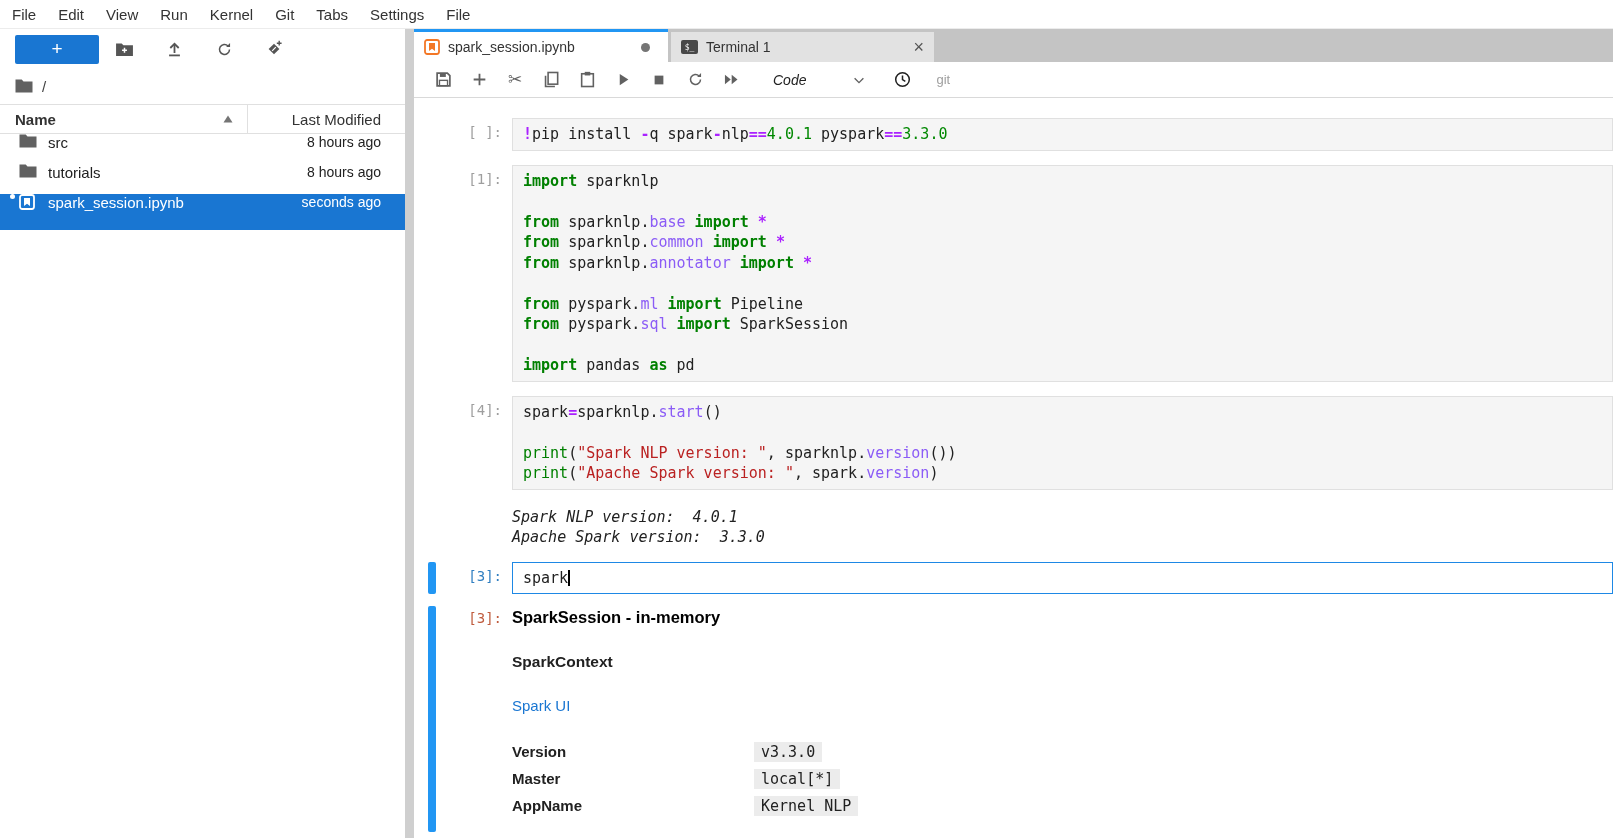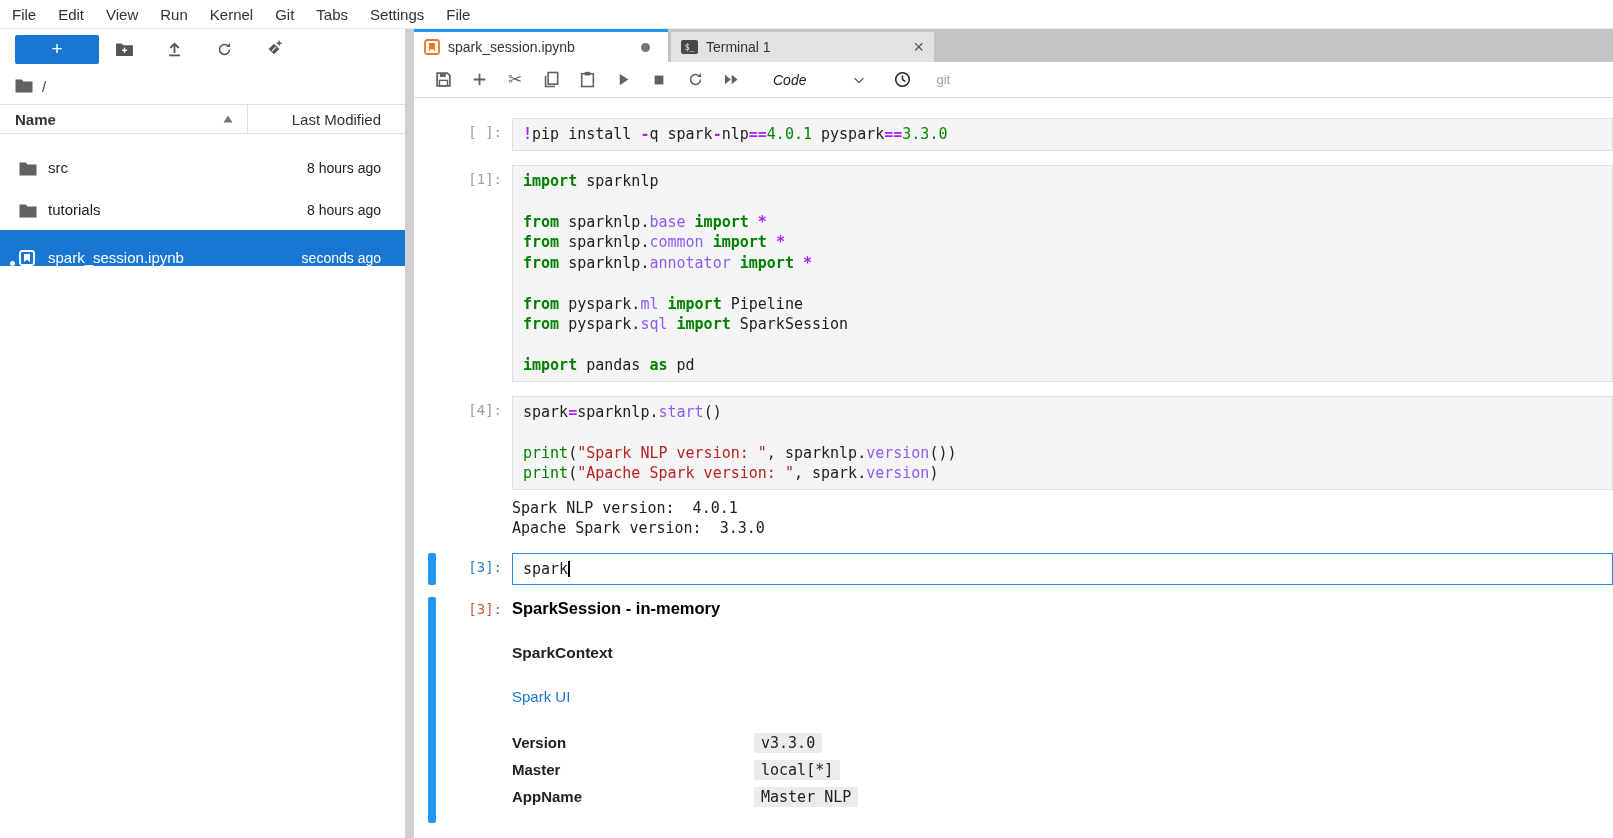--- a/index.html
+++ b/index.html
@@ -31,21 +31,21 @@
   .filter-input::placeholder { color:#9e9e9e; }
   .search-ic { position:absolute; right:9px; top:8px; }
   .breadcrumb { display:flex; align-items:center; gap:9px; margin:10px 15px 6px 15px; height:24px; font-size:15px; color:#616161; }
   .crumb-root { cursor:pointer; color:#424242; }
   .listing-header { display:flex; align-items:center; height:30px;
                     border-top:1px solid #e0e0e0; border-bottom:1px solid #e0e0e0; font-size:15px; color:#333; }
   .col-name { width:248px; height:100%; display:flex; align-items:center;
               padding-left:15px; font-weight:bold; border-right:1px solid #e0e0e0; cursor:pointer; }
   .sort-arrow { margin-left:auto; margin-right:14px; display:flex; }
   .col-mod { flex:1; text-align:right; padding-right:24px; cursor:pointer; }
-  .file-row { display:flex; align-items:flex-end; height:30px; font-size:15px; color:#212121; padding-left:6px; cursor:pointer;margin-top:12px; }
+  .file-row { display:flex; align-items:flex-start; height:30px; font-size:15px; color:#212121; padding-left:6px; cursor:pointer; }
   .file-row.selected { background:#1976d2; color:#fff; height:36px; }
   .bullet-slot { width:13px; display:flex; justify-content:center; }
   .dirty-bullet { width:5px; height:5px; border-radius:50%; background:#fff; }
   .file-icon { width:20px; margin-right:9px; display:flex; align-items:center; color:#616161; }
   .file-row.selected .file-icon { color:#fff; }
   .fname { flex:1; overflow:hidden; white-space:nowrap; }
   .ftime { font-size:14px; padding-right:24px; }
   
   .tabbar { height:33px; background:#c4c4c4; display:flex; align-items:stretch; flex:none; }
   .tab { display:flex; align-items:center; font-size:14px; color:#333; cursor:pointer; }
@@ -85,21 +85,21 @@
             padding:5px 0 5px 10px; font-family:"DejaVu Sans Mono", monospace;
             font-size:15px; line-height:20.5px; color:#212121; white-space:pre; cursor:text; }
   .editor.active { background:#fff; border:1px solid #1e88e5; }
   .tok-kw { color:#008000; font-weight:bold; }
   .tok-op { color:#aa22ff; font-weight:bold; }
   .tok-num { color:#008800; }
   .tok-str { color:#ba2121; }
   .tok-prop { color:#8b5cf6; }
   .tok-bi { color:#008000; }
   .caret { display:inline-block; width:2px; height:16px; background:#000; vertical-align:-3px; }
-  .output-row { display:flex; margin-top:8px; }
+  .output-row { display:flex; margin-top:17px;font-style:italic; }
   .output-pre { font-family:"DejaVu Sans Mono", monospace; font-size:15px; line-height:20.5px;
                 white-space:pre; color:#212121; padding-top:0; }
   .rich { padding-top:2px; flex:1; }
   .rich-title { font-size:16.5px; font-weight:bold; margin:0 0 26px 0; color:#000000; }
   .rich-sub { font-size:15.5px; font-weight:bold; margin:0 0 26px 0; color:#212121; }
   .rich-link { color:#1976d2; font-size:15px; display:inline-block; margin-bottom:24px;
                text-decoration:none; cursor:pointer; }
   .prop-row { display:flex; align-items:center; height:27px; }
   .prop-label { width:242px; font-weight:bold; font-size:15px; color:#212121; }
   .prop-value { font-family:"DejaVu Sans Mono", monospace; font-size:15px;
@@ -376,21 +376,21 @@
             <div class="io-row">
               <div class="prompt out">[3]:</div>
               <div class="rich"><p class="rich-title">SparkSession - in-memory</p><p class="rich-sub">SparkContext</p><a class="rich-link">Spark UI</a><div class="prop-row">
                   <div class="prop-label">Version</div>
                   <code class="prop-value">v3.3.0</code>
                 </div><div class="prop-row">
                   <div class="prop-label">Master</div>
                   <code class="prop-value">local[*]</code>
                 </div><div class="prop-row">
                   <div class="prop-label">AppName</div>
-                  <code class="prop-value">Master NLP</code>
+                  <code class="prop-value">Kernel NLP</code>
                 </div></div>
             </div>
           </div>
         </div>
       </div>
   </main>
 
 </div>
 
 </body></html>

